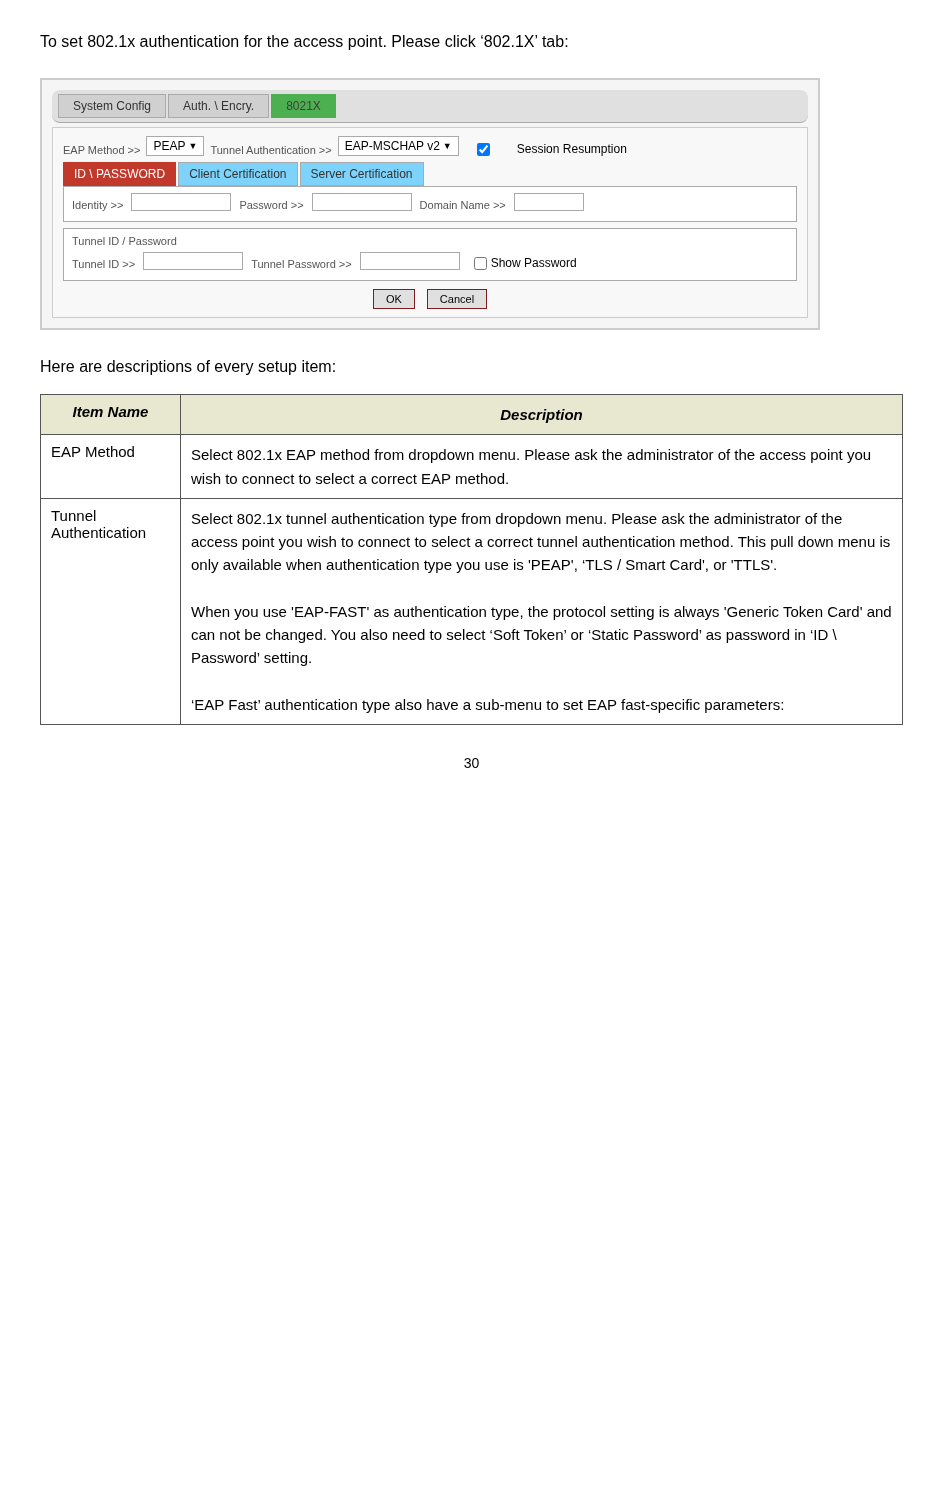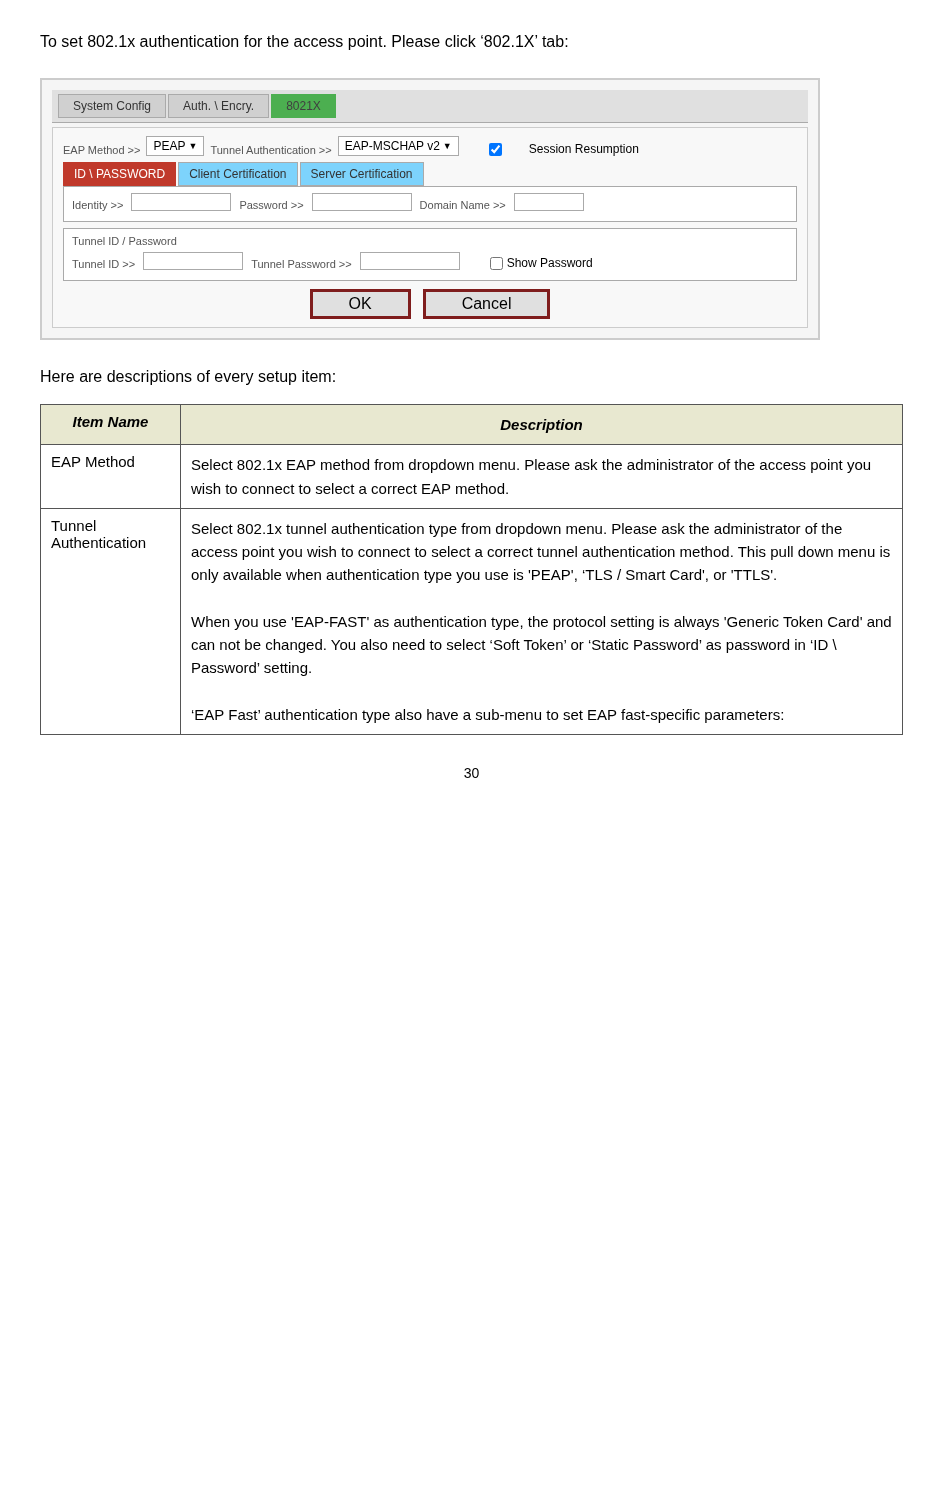--- a/index.html
+++ b/index.html
@@ -28,20 +28,21 @@
       width: 780px;
     }
 
     .tabs-bar {
       display: flex;
       align-items: center;
       background: #e0e0e0;
       border-bottom: 1px solid #aaa;
       padding: 4px 6px;
       gap: 2px;
+      border-radius: 8px;
     }
 
     .tab-item {
       padding: 4px 14px;
       font-size: 12px;
       background: #d0d0d0;
       border: 1px solid #aaa;
       cursor: pointer;
       color: #333;
     }
@@ -154,23 +155,23 @@
     }
 
     .btn-row {
       display: flex;
       justify-content: center;
       gap: 12px;
       margin-top: 8px;
     }
 
     .btn-ok, .btn-cancel {
-      padding: 3px 36px;
-      font-size: 16px;
-      border: 3px solid #7f1d1d;
+      padding: 3px 12px;
+      font-size: 11px;
+      border: 1px solid #7f1d1d;
       background: #e0e0e0;
       cursor: pointer;
     }
 
     
     .here-text {
       font-size: 16px;
       margin-bottom: 18px;
     }
 
@@ -229,21 +230,21 @@
       <span class="field-label">EAP Method &gt;&gt;</span>
       <div class="dropdown-btn">
         <span>PEAP</span>
         <span class="dropdown-arrow">▼</span>
       </div>
       <span class="field-label">Tunnel Authentication &gt;&gt;</span>
       <div class="dropdown-btn">
         <span>EAP-MSCHAP v2</span>
         <span class="dropdown-arrow">▼</span>
       </div>
-      <div class="checkbox-session" style="margin-left: 24px; gap: 27px;">
+      <div class="checkbox-session" style="margin-left: 12px; gap: 27px;">
         <input type="checkbox" checked="" style="">
         <span>Session Resumption</span>
       </div>
     </div>
 
     <div class="sub-tabs">
       <div class="sub-tab active-red">ID \ PASSWORD</div>
       <div class="sub-tab">Client Certification</div>
       <div class="sub-tab">Server Certification</div>
     </div>
@@ -259,21 +260,21 @@
       </div>
     </div>
 
     <div class="field-group-box">
       <div class="field-group-title">Tunnel ID / Password</div>
       <div class="field-row">
         <span class="field-label">Tunnel ID &gt;&gt;</span>
         <input class="field-input" type="text" style="">
         <span class="field-label">Tunnel Password &gt;&gt;</span>
         <input class="field-input" type="password" style="">
-        <div class="show-pwd-row" style="margin-left:22px;">
+        <div class="show-pwd-row" style="margin-left:6px;">
           <input type="checkbox" style="">
           <span>Show Password</span>
         </div>
       </div>
     </div>
 
     <div class="btn-row">
       <button class="btn-ok">OK</button>
       <button class="btn-cancel">Cancel</button>
     </div>

